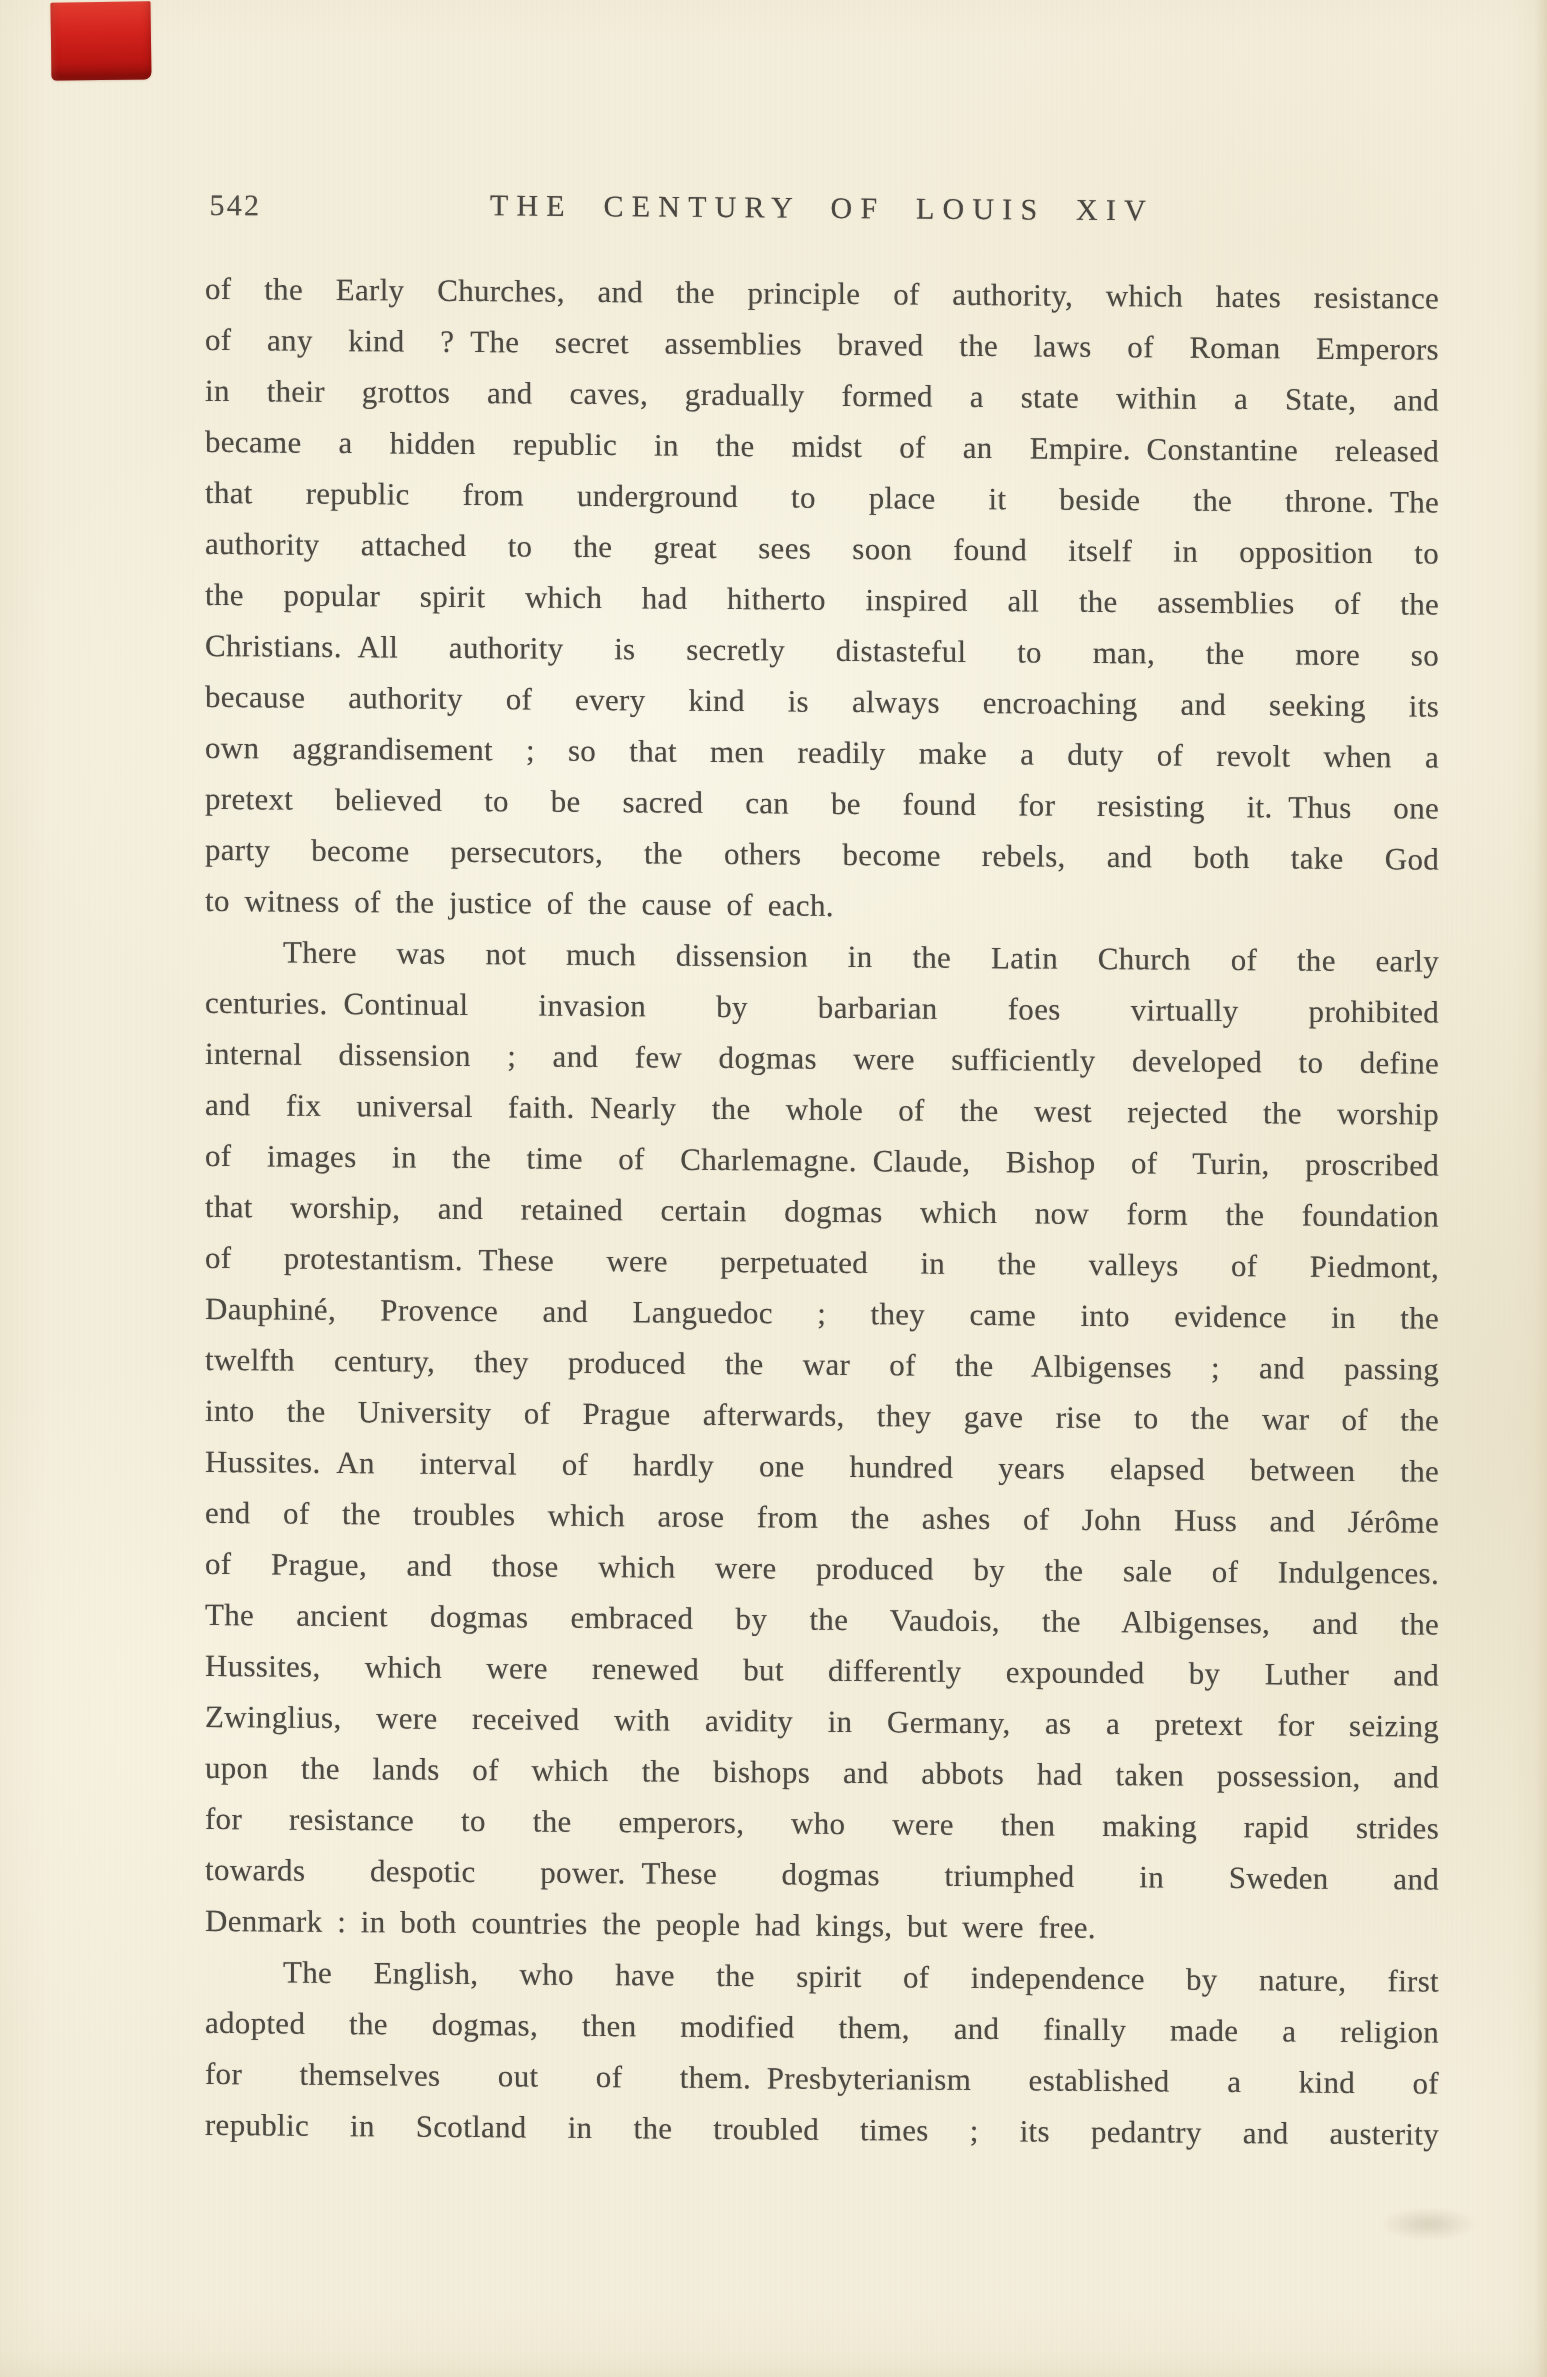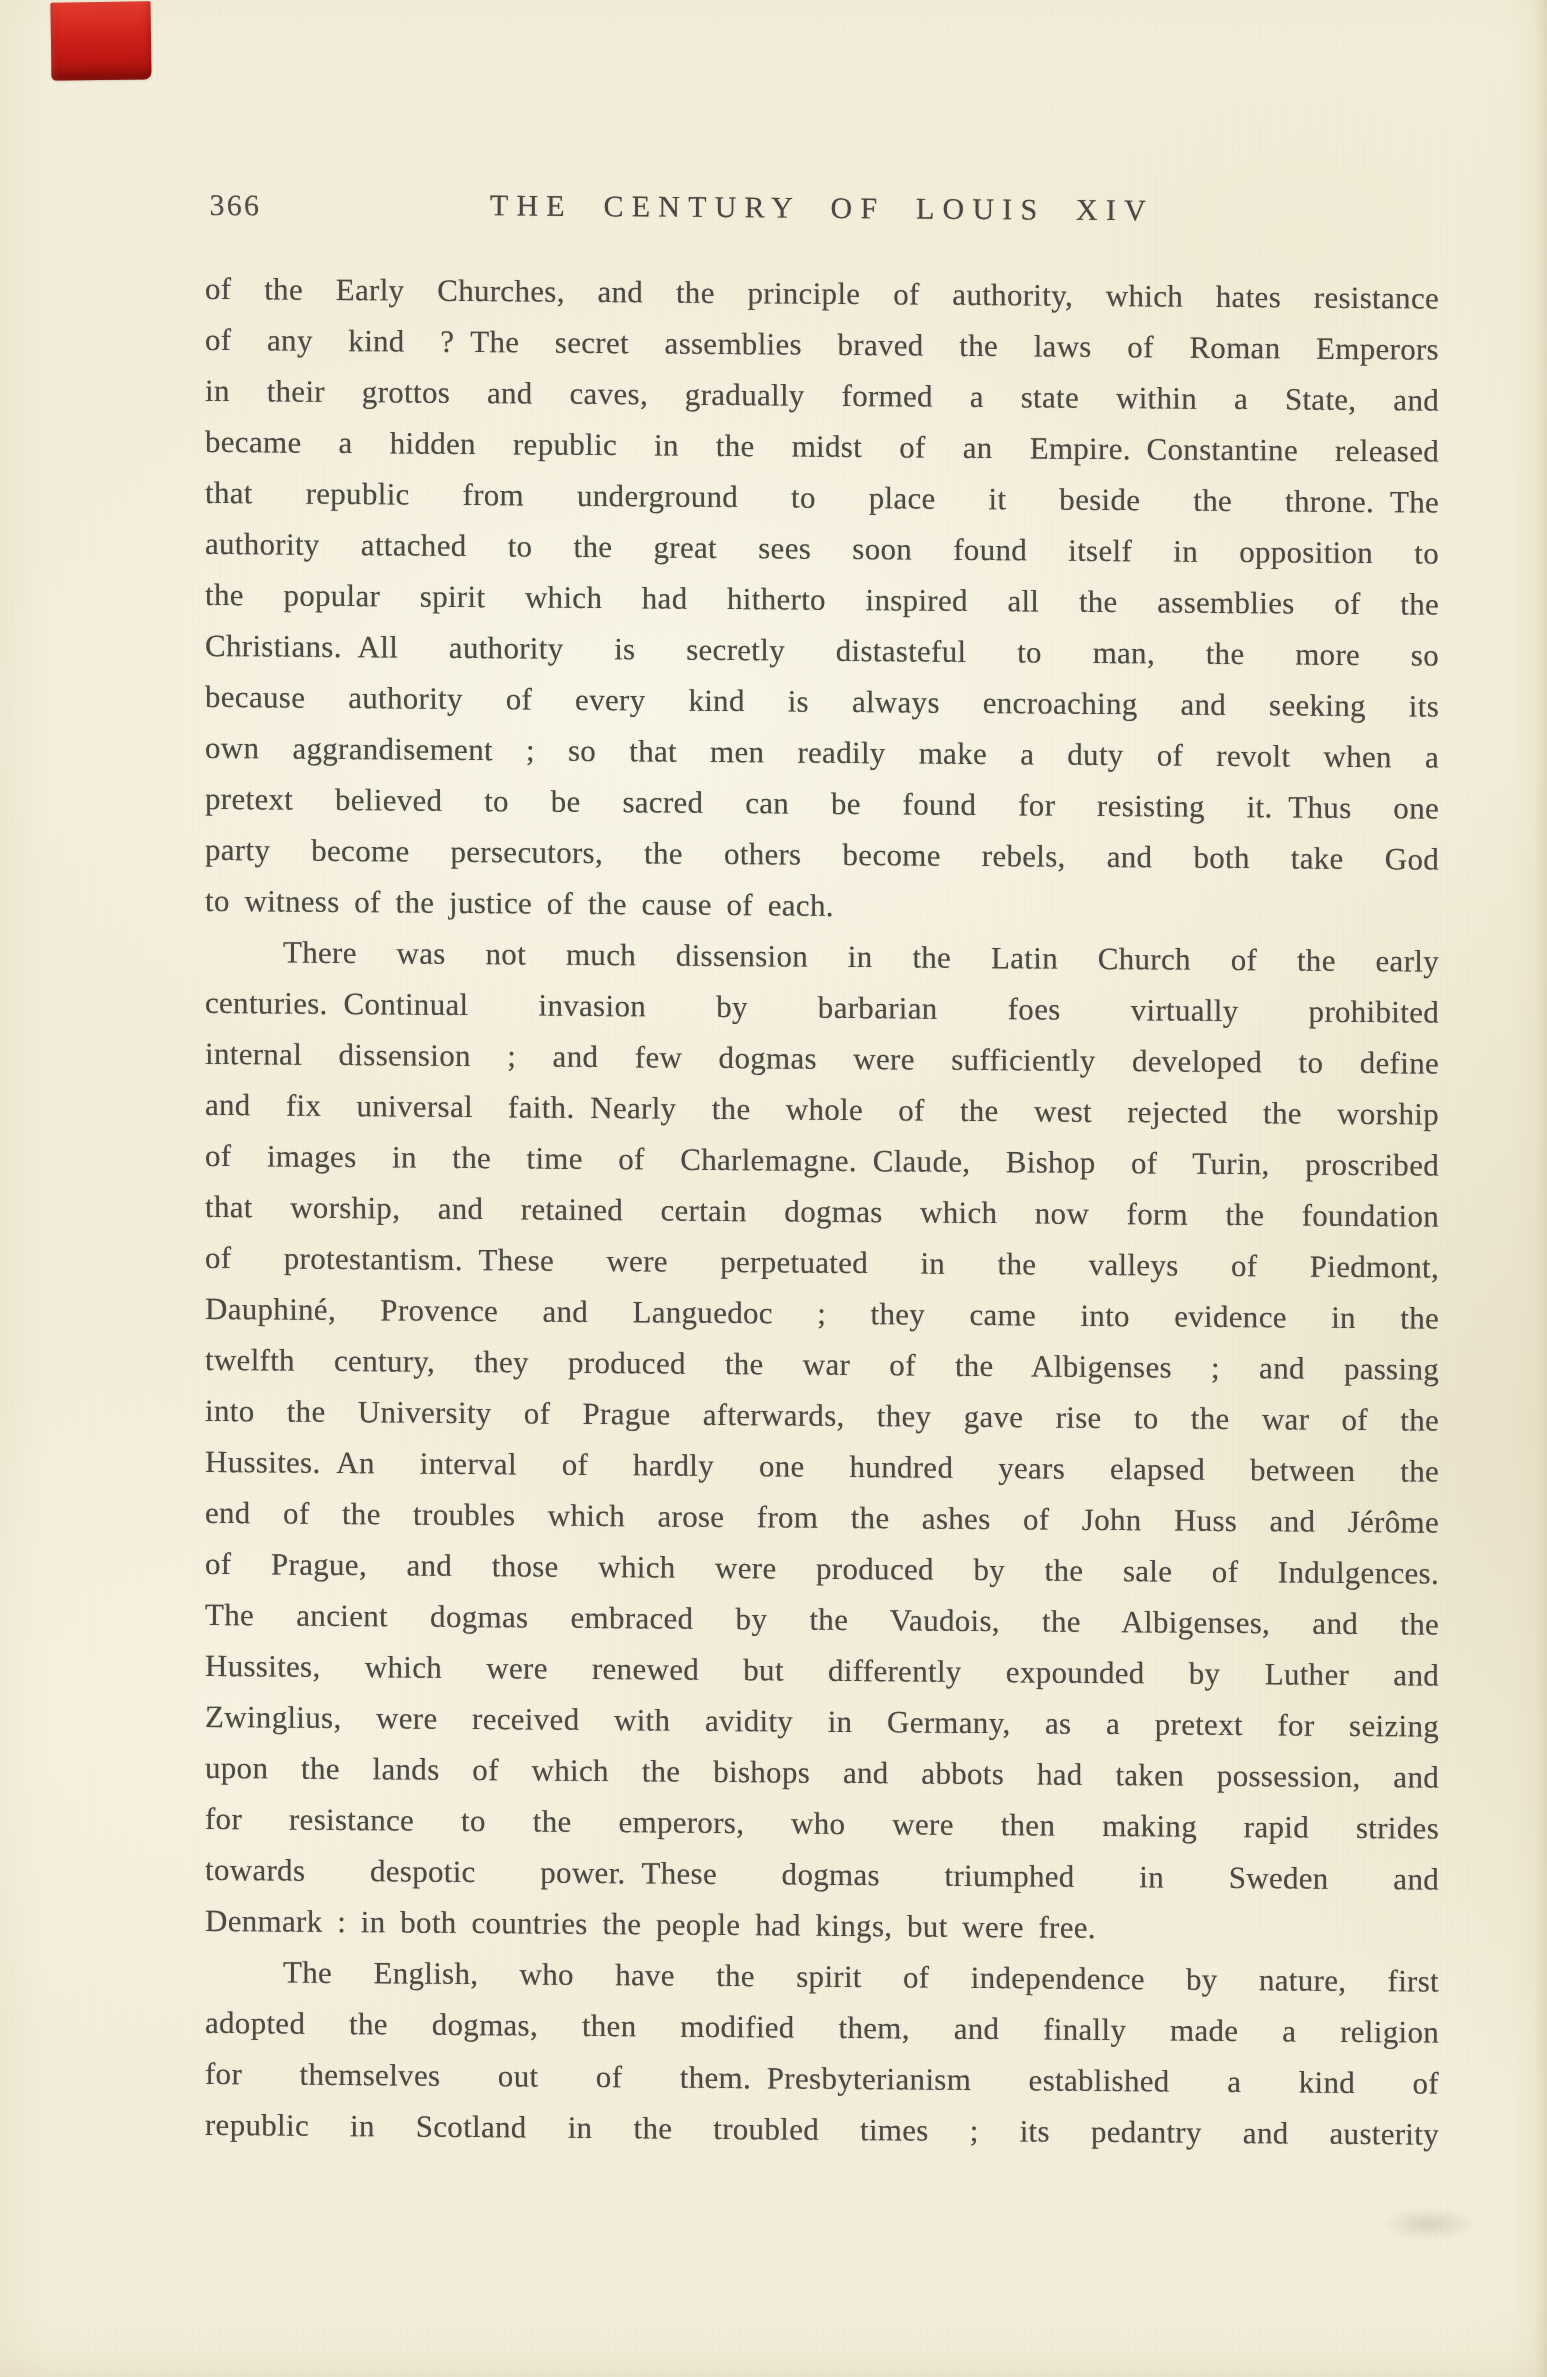--- a/index.html
+++ b/index.html
@@ -106,21 +106,21 @@
   }
 </style>
 </head>
 <body>
 
 <div class="page">
   <div class="red-mark"></div>
 
   <div class="sheet-tilt">
     <div class="header-row">
-      <span class="page-num">366</span>
+      <span class="page-num">542</span>
       <span class="running-title">THE CENTURY OF LOUIS XIV</span>
     </div>
 
     <div class="text-block">
         <div class="line">of the Early Churches, and the principle of authority, which hates resistance</div>
         <div class="line">of any kind ? The secret assemblies braved the laws of Roman Emperors</div>
         <div class="line">in their grottos and caves, gradually formed a state within a State, and</div>
         <div class="line">became a hidden republic in the midst of an Empire. Constantine released</div>
         <div class="line">that republic from underground to place it beside the throne. The</div>
         <div class="line">authority attached to the great sees soon found itself in opposition to</div>

